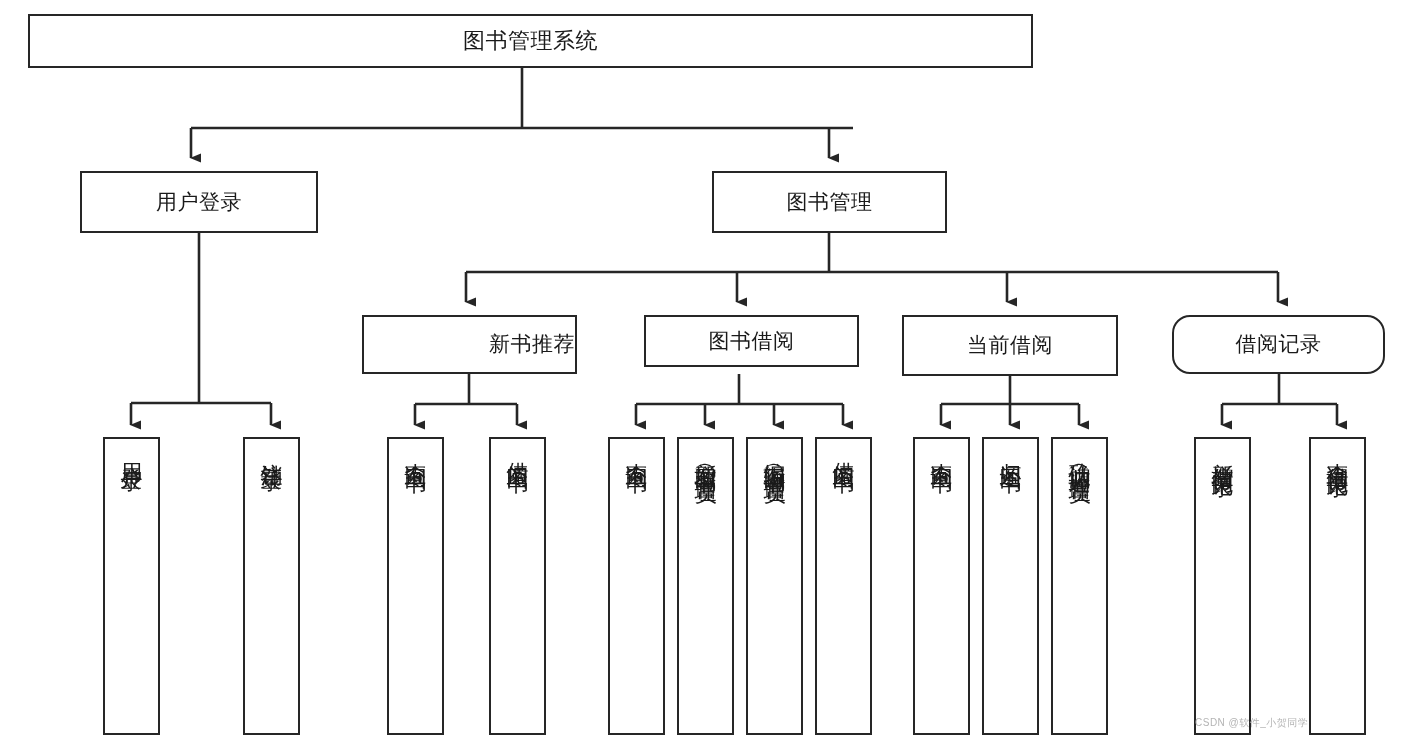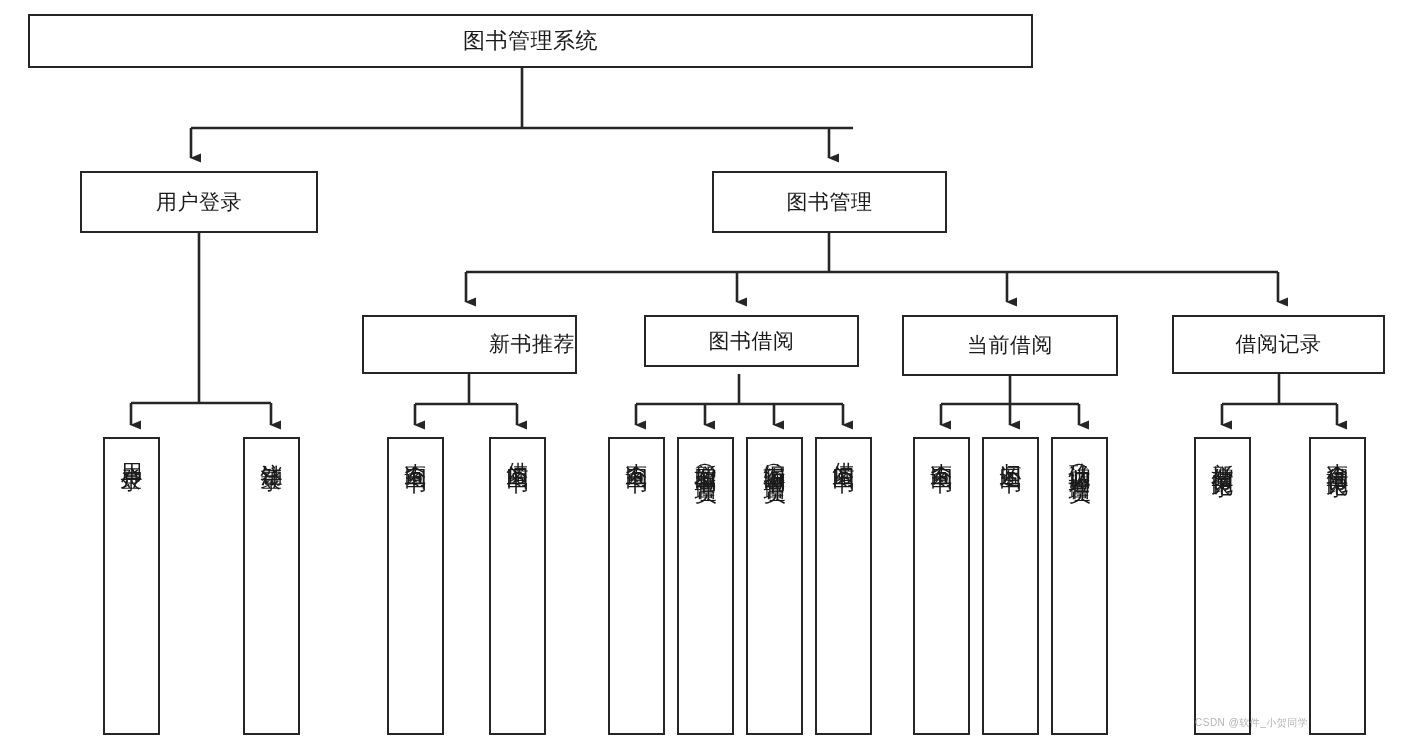--- a/index.html
+++ b/index.html
@@ -144,21 +144,21 @@
 
   <div class="node horiz" style="left:362px; top:315px; width:215px; height:59px;justify-content:flex-end;">
     <span class="node-label">新书推荐</span>
   </div>
   <div class="node horiz" style="left:632px; top:315px; width:215px; height:52px;margin-left:12px;">
     <span class="node-label">图书借阅</span>
   </div>
   <div class="node horiz" style="left:902px; top:315px; width:216px; height:61px;">
     <span class="node-label">当前借阅</span>
   </div>
-  <div class="node horiz" style="left:1172px; top:315px; width:213px; height:59px;">
+  <div class="node horiz" style="left:1172px; top:315px; width:213px; height:59px;border-radius:18px;">
     <span class="node-label">借阅记录</span>
   </div>
 
   <div class="node vert" style="left:103px; top:437px; width:57px; height:298px;">
     <span class="node-label">用户登录</span>
   </div>
   <div class="node vert" style="left:243px; top:437px; width:57px; height:298px;">
     <span class="node-label">注销登录</span>
   </div>
 

